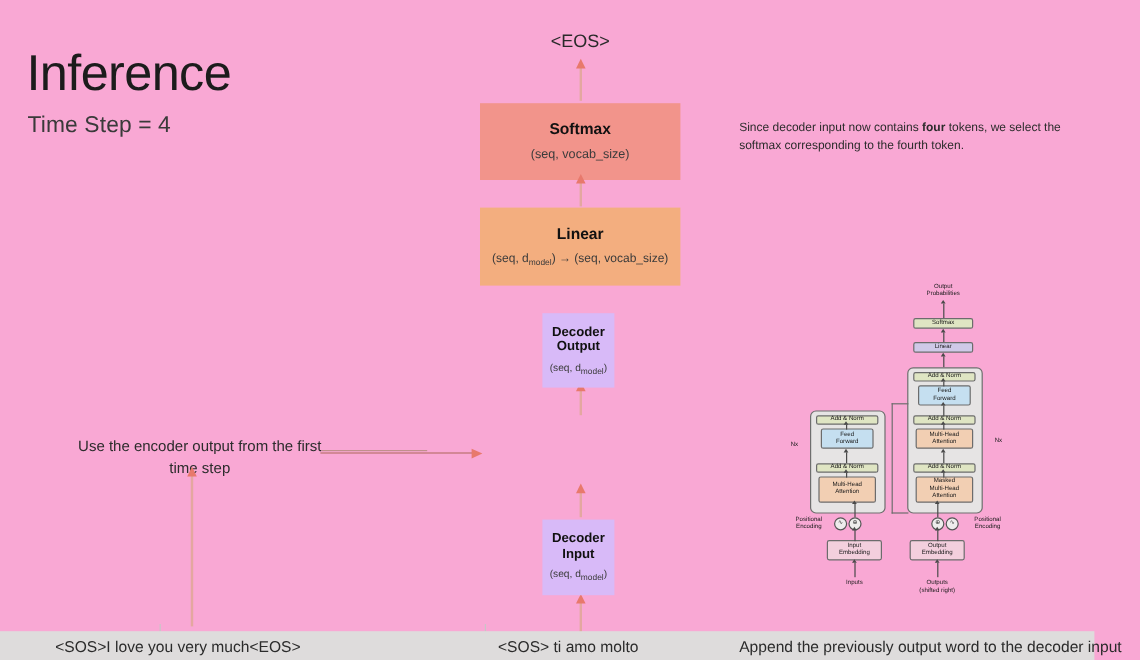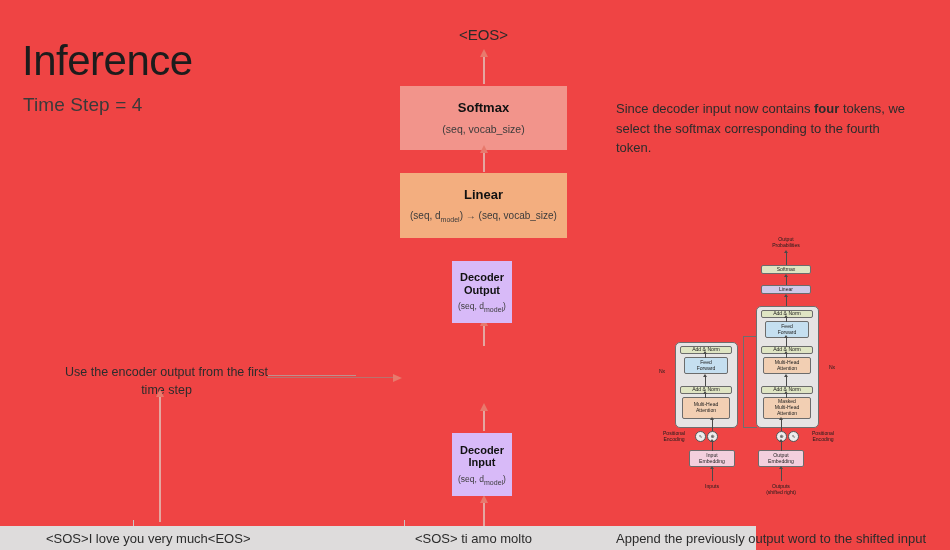--- a/index.html
+++ b/index.html
@@ -3,21 +3,21 @@
 <meta charset="utf-8">
 <style>
   * { box-sizing: border-box; margin: 0; padding: 0; }
   body {
     width: 950px; height: 550px;
     background: #eeecec;
     font-family: "Liberation Sans", sans-serif;
     overflow: hidden;
     position: relative;
   }
-  .slide { position: absolute; inset: 0; background: #ef4444; }
+  .slide { position: absolute; inset: 0; background: #f9a8d4; }
 
   
   #title {
     position: absolute; left: 22px; top: 40px;
     font-size: 42px; font-weight: 400; color: #1c1c1c;
     letter-spacing: -0.5px; line-height: 1;
   }
   #subtitle {
     position: absolute; left: 23px; top: 94px;
     font-size: 19px; font-weight: 400; color: #3a3a3a;
@@ -84,27 +84,27 @@
   #eos-label {
     position: absolute; left: 400px; top: 26px; width: 167px;
     text-align: center; font-size: 15px; color: #2a2a2a;
   }
   #note-left {
     position: absolute; left: 59px; top: 364px; width: 215px;
     font-size: 12.5px; color: #2c2c2c; line-height: 1.42; text-align: center;
   }
   #note-right {
     position: absolute; left: 616px; top: 99px; width: 300px;
-    font-size: 13px; color: #2c2c2c; line-height: 1.5;
+    font-size: 10px; color: #2c2c2c; line-height: 1.5;
   }
   #note-right b { font-weight: 700; }
 
   
   #bottombar {
-    position: absolute; left: 0; bottom: 0; width: 756px; height: 24px;
+    position: absolute; left: 0; bottom: 0; width: 912px; height: 24px;
     background: #dedcdc;
   }
   .bcap {
     position: absolute; bottom: 4px;
     font-size: 13px; color: #2b2b2b; white-space: nowrap;
   }
   #cap-src { left: 46px; }
   #cap-tgt { left: 415px; }
   #cap-app { left: 616px; }
 
@@ -306,16 +306,16 @@
 
     <div class="alabel" style="left:37px;top:247px;width:40px;"><span>Inputs</span></div>
     <div class="alabel" style="left:101px;top:247px;width:50px;">Outputs<br>(shifted right)</div>
   </div>
 
   <div class="vtick" id="tick1"></div>
   <div class="vtick" id="tick2"></div>
   <div id="bottombar">
     <div class="bcap" id="cap-src">&lt;SOS&gt;I love you very much&lt;EOS&gt;</div>
     <div class="bcap" id="cap-tgt">&lt;SOS&gt; ti amo molto</div>
-    <div class="bcap" id="cap-app">Append the previously output word to the shifted input</div>
+    <div class="bcap" id="cap-app">Append the previously output word to the decoder input</div>
   </div>
 
 </div>
 
 </body></html>

